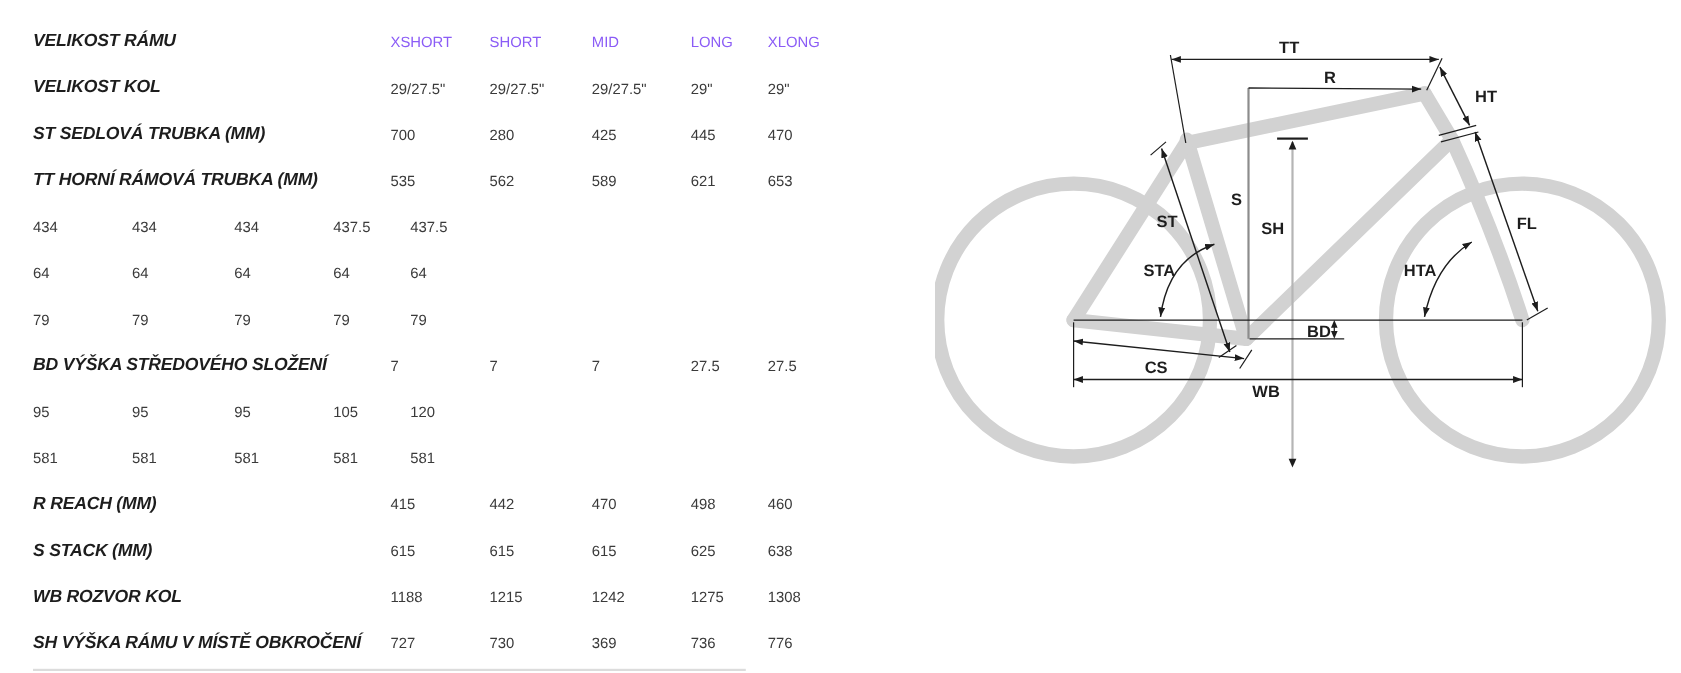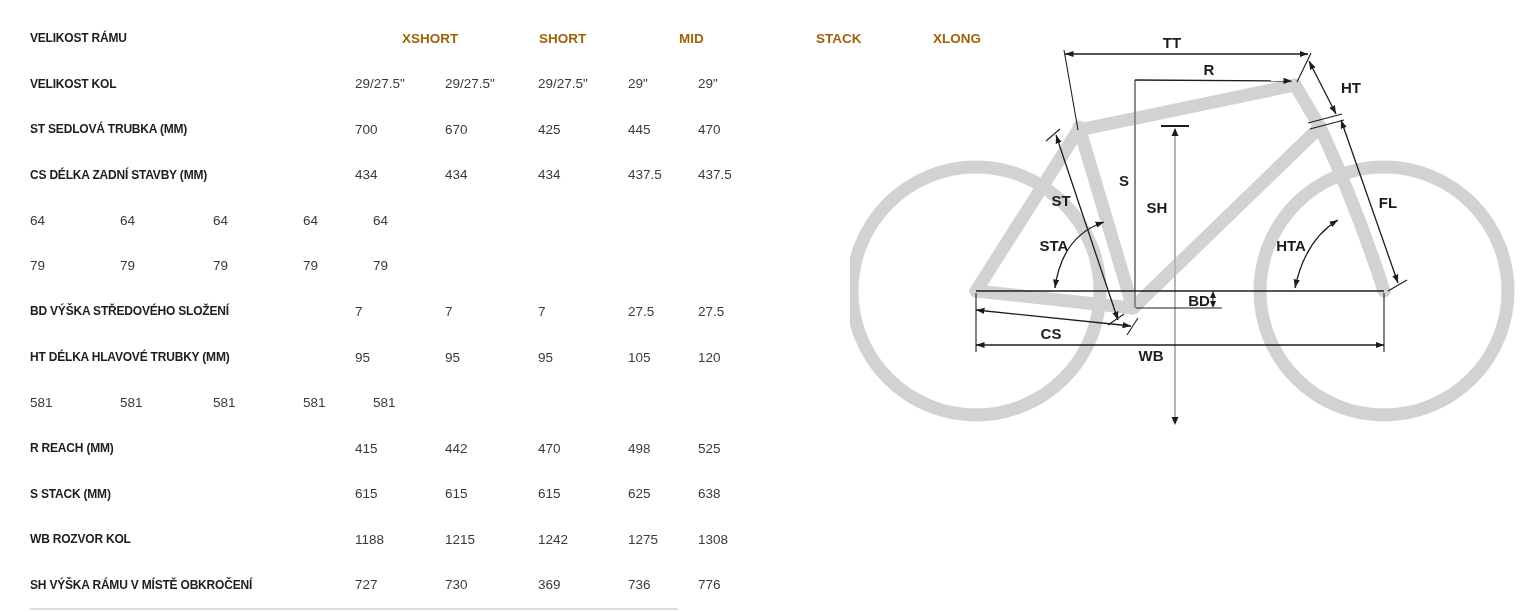--- a/index.html
+++ b/index.html
@@ -3,26 +3,26 @@
 <meta charset="utf-8">
 <style>
   html,body{margin:0;padding:0;background:#fff;}
   #stage{position:relative;width:1528px;height:612px;background:#ffffff;overflow:hidden;
          font-family:"Liberation Sans",sans-serif;color:#1d1d1d;}
   
   #geo-table{position:absolute;left:0;top:0;width:810px;height:612px;
              display:flex;flex-direction:column;justify-content:space-between;
              padding:17px 0 6px 0;box-sizing:border-box;}
   .trow{display:flex;align-items:center;height:42px;padding-left:30px;}
-  .tlabel{flex:0 0 325px;font-weight:700;font-size:12px;letter-spacing:-0.2px;
-          text-transform:uppercase;white-space:nowrap;}
+  .tlabel{flex:0 0 325px;font-weight:700;font-size:16px;letter-spacing:-0.2px;
+          text-transform:uppercase;white-space:nowrap;font-style:italic;}
   .tcell{font-size:13.5px;font-weight:400;color:#3a3a3a;white-space:nowrap;}
   .tcell.c0{flex:0 0 90px;} .tcell.c1{flex:0 0 93px;} .tcell.c2{flex:0 0 90px;}
   .tcell.c3{flex:0 0 70px;} .tcell.c4{flex:0 0 80px;}
-  .thead .tcell{font-weight:700;color:#a16207;margin-left:47px;}
+  .thead .tcell{font-weight:400;color:#8b5cf6;}
   #table-bottom-line{position:absolute;left:30px;top:608px;width:648px;height:2px;
                      background:#dcdcdc;}
   
   #diagram{position:absolute;left:850px;top:0;}
   .tube{stroke:#d2d2d2;stroke-width:13;fill:none;stroke-linecap:round;stroke-linejoin:round;}
   .wheel{stroke:#d2d2d2;stroke-width:13;fill:none;}
   .dim{stroke:#1d1d1d;stroke-width:1.3;fill:none;}
   .thin{stroke:#1d1d1d;stroke-width:1.1;fill:none;}
   .gline-s{stroke:#8c8c8c;stroke-width:2;fill:none;}
   .gline-sh{stroke:#b5b5b5;stroke-width:2;fill:none;}
@@ -33,41 +33,48 @@
 <body>
 
 <div id="stage">
 
   <div id="geo-table">
       <div class="trow thead">
         <div class="tlabel">VELIKOST RÁMU</div>
         <div class="tcell c0">XSHORT</div>
         <div class="tcell c1">SHORT</div>
         <div class="tcell c2">MID</div>
-        <div class="tcell c3">STACK</div>
+        <div class="tcell c3">LONG</div>
         <div class="tcell c4">XLONG</div>
       </div>
       <div class="trow">
         <div class="tlabel">VELIKOST KOL</div>
         <div class="tcell c0">29/27.5"</div>
         <div class="tcell c1">29/27.5"</div>
         <div class="tcell c2">29/27.5"</div>
         <div class="tcell c3">29"</div>
         <div class="tcell c4">29"</div>
       </div>
       <div class="trow">
         <div class="tlabel">ST SEDLOVÁ TRUBKA (MM)</div>
         <div class="tcell c0">700</div>
-        <div class="tcell c1">670</div>
+        <div class="tcell c1">280</div>
         <div class="tcell c2">425</div>
         <div class="tcell c3">445</div>
         <div class="tcell c4">470</div>
       </div>
       <div class="trow">
-        <div class="tlabel">CS DÉLKA ZADNÍ STAVBY (MM)</div>
+        <div class="tlabel">TT HORNÍ RÁMOVÁ TRUBKA (MM)</div>
+        <div class="tcell c0">535</div>
+        <div class="tcell c1">562</div>
+        <div class="tcell c2">589</div>
+        <div class="tcell c3">621</div>
+        <div class="tcell c4">653</div>
+      </div>
+      <div class="trow">
         <div class="tcell c0">434</div>
         <div class="tcell c1">434</div>
         <div class="tcell c2">434</div>
         <div class="tcell c3">437.5</div>
         <div class="tcell c4">437.5</div>
       </div>
       <div class="trow">
         <div class="tcell c0">64</div>
         <div class="tcell c1">64</div>
         <div class="tcell c2">64</div>
@@ -83,41 +90,40 @@
       </div>
       <div class="trow">
         <div class="tlabel">BD VÝŠKA STŘEDOVÉHO SLOŽENÍ</div>
         <div class="tcell c0">7</div>
         <div class="tcell c1">7</div>
         <div class="tcell c2">7</div>
         <div class="tcell c3">27.5</div>
         <div class="tcell c4">27.5</div>
       </div>
       <div class="trow">
-        <div class="tlabel">HT DÉLKA HLAVOVÉ TRUBKY (MM)</div>
         <div class="tcell c0">95</div>
         <div class="tcell c1">95</div>
         <div class="tcell c2">95</div>
         <div class="tcell c3">105</div>
         <div class="tcell c4">120</div>
       </div>
       <div class="trow">
         <div class="tcell c0">581</div>
         <div class="tcell c1">581</div>
         <div class="tcell c2">581</div>
         <div class="tcell c3">581</div>
         <div class="tcell c4">581</div>
       </div>
       <div class="trow">
         <div class="tlabel">R REACH (MM)</div>
         <div class="tcell c0">415</div>
         <div class="tcell c1">442</div>
         <div class="tcell c2">470</div>
         <div class="tcell c3">498</div>
-        <div class="tcell c4">525</div>
+        <div class="tcell c4">460</div>
       </div>
       <div class="trow">
         <div class="tlabel">S STACK (MM)</div>
         <div class="tcell c0">615</div>
         <div class="tcell c1">615</div>
         <div class="tcell c2">615</div>
         <div class="tcell c3">625</div>
         <div class="tcell c4">638</div>
       </div>
       <div class="trow">

